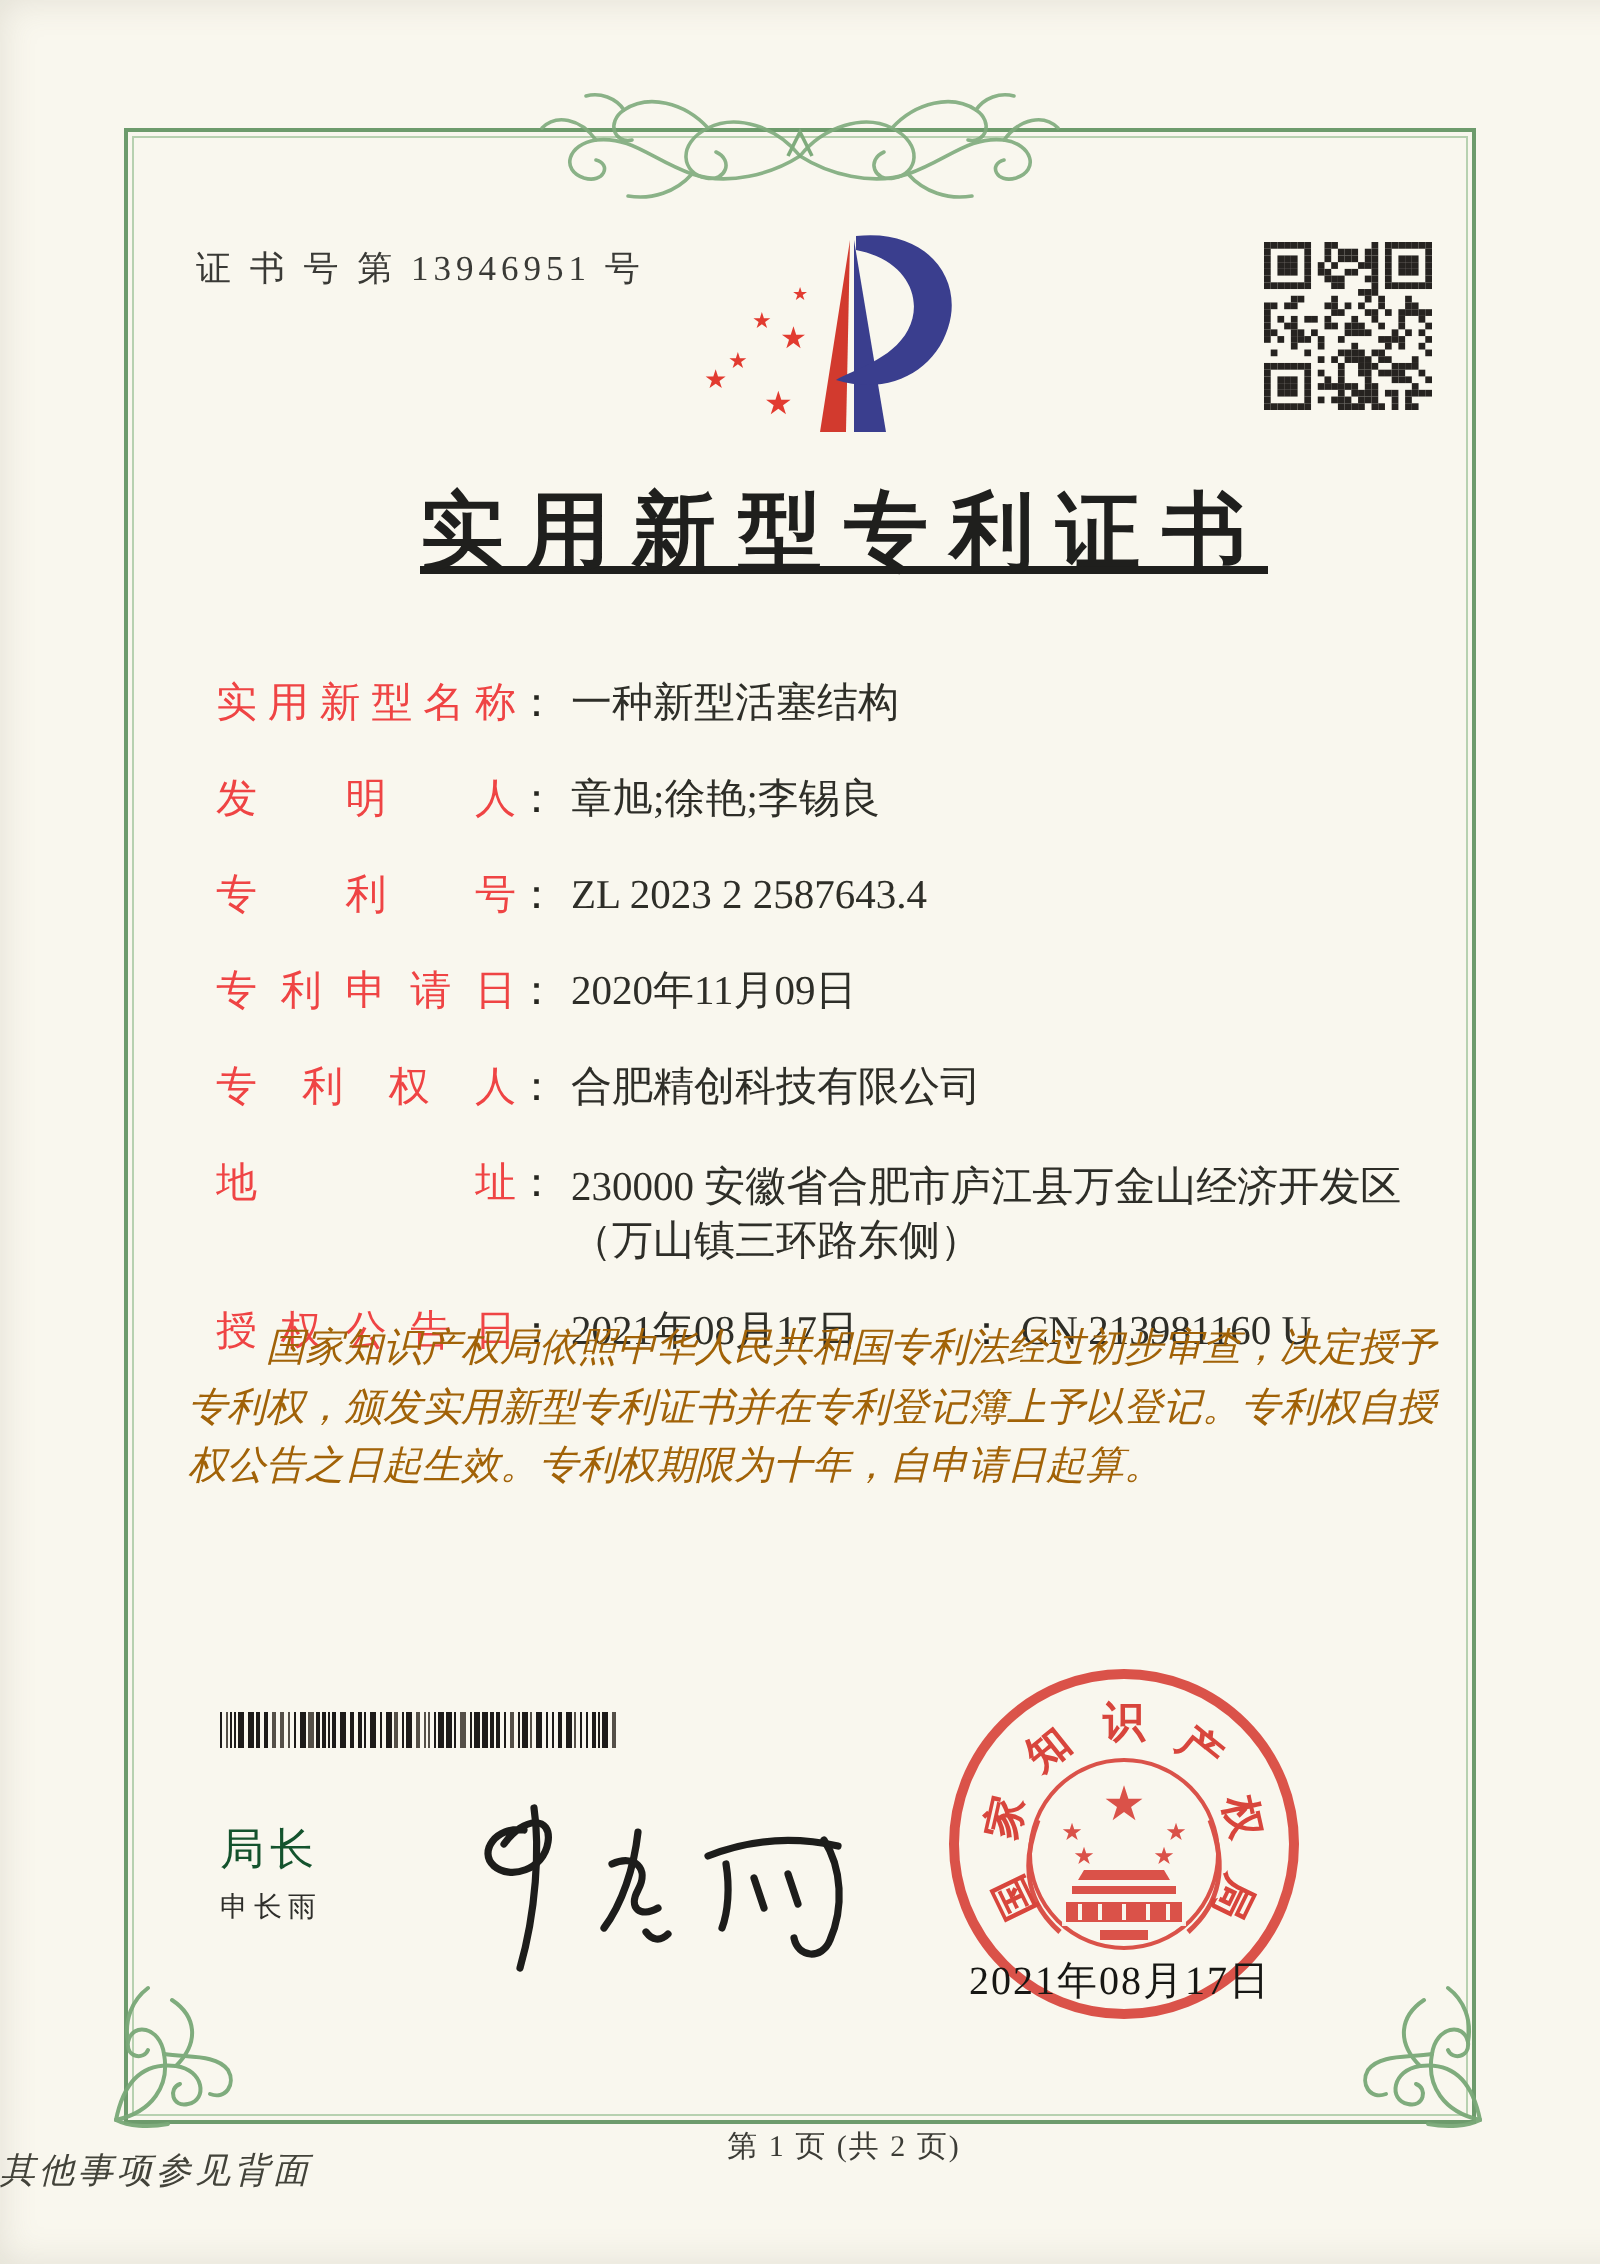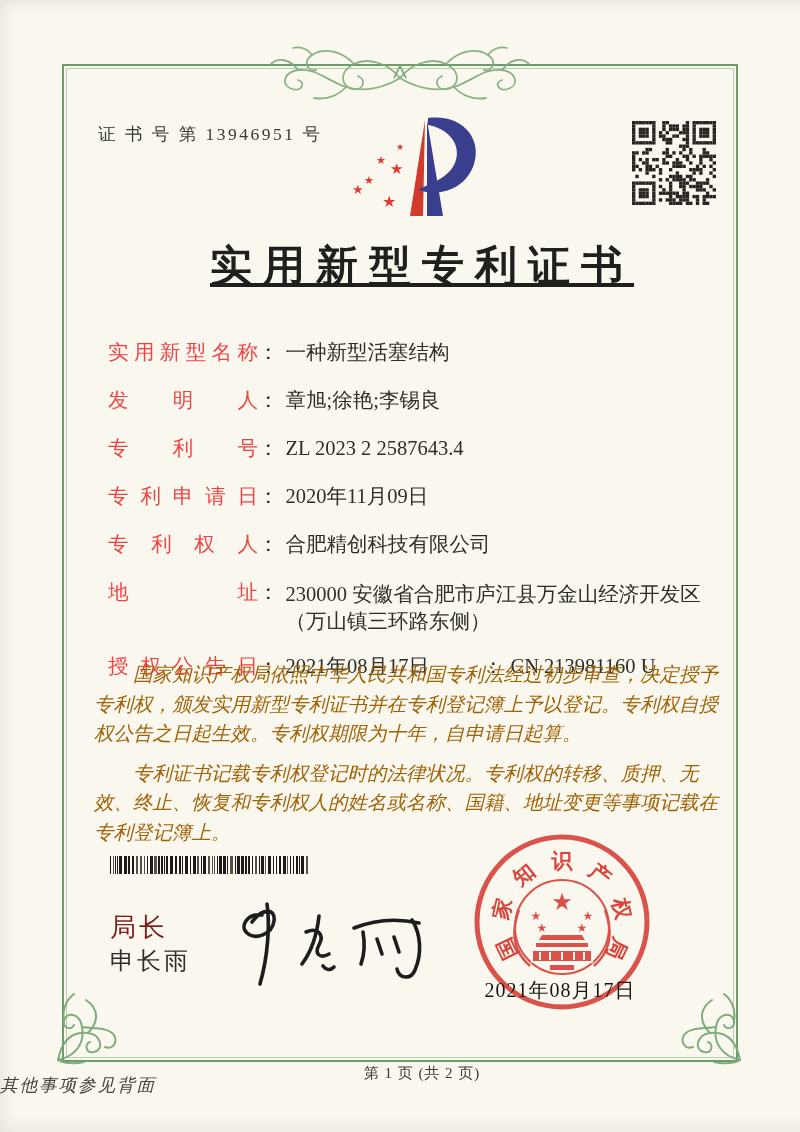--- a/index.html
+++ b/index.html
@@ -28,22 +28,22 @@
     text-align:justify;text-align-last:justify;color:#ef4444;
   }
   .field-colon{flex:0 0 auto;color:#26261f;}
   .field-value{margin-left:7px;color:#2e2e28;}
   .addr .field-value{max-width:436px;line-height:27px;margin-bottom:-6px;}
   .grant-pair2{margin-left:54px;display:flex;}
   .paragraphs{left:94px;top:660px;width:632px;font-size:19.5px;line-height:29.5px;
     color:#a16207;font-style:italic;}
   .paragraphs p{margin:0 0 10px 0;text-indent:2em;}
   .barcode-svg{left:110px;top:856px;}
-  .sig-title{left:110px;top:910px;font-size:26px;letter-spacing:3px;color:#7f1d1d;}
-  .sig-name{left:110px;top:945px;font-size:24px;letter-spacing:3px;color:#2e2e2a;}
+  .sig-title{left:110px;top:910px;font-size:22px;letter-spacing:3px;color:#14532d;}
+  .sig-name{left:110px;top:945px;font-size:14px;letter-spacing:3px;color:#2e2e2a;}
   .handwriting{left:222px;top:894px;}
   .seal-svg{left:472px;top:832px;}
   .seal-date{
     left:478px;top:977px;width:164px;text-align:center;
     font-size:20px;letter-spacing:1px;color:#171714;z-index:5;
   }
   .page-num{left:0;right:0;top:1030px;text-align:center;font-size:15px;color:#3c3c36;letter-spacing:1px;margin-top:34px;}
   .back-note{left:0;right:0;top:1073px;text-align:left;font-size:17.5px;color:#43433a;
     font-style:italic;letter-spacing:2px;}
   .orn{pointer-events:none;}
@@ -441,21 +441,20 @@
       <span class="field-value">2021年08月17日</span>
       <span class="grant-pair2">
           <span class="field-colon">：</span>
         <span class="field-value">CN 213981160 U</span>
       </span>
     </div>
   </div>
 
   <div class="abs paragraphs">
     <p>国家知识产权局依照中华人民共和国专利法经过初步审查，决定授予专利权，颁发实用新型专利证书并在专利登记簿上予以登记。专利权自授权公告之日起生效。专利权期限为十年，自申请日起算。</p>
-    <p>专利证书记载专利权登记时的法律状况。专利权的转移、质押、无效、终止、恢复和专利权人的姓名或名称、国籍、地址变更等事项记载在专利登记簿上。</p>
   </div>
 
   <svg class="abs barcode-svg" id="barcode" width="200" height="18" viewBox="0 0 200 18">
       <rect x="0" y="0" width="1" height="18" fill="#1d1b19"></rect>
       <rect x="3" y="0" width="1" height="18" fill="#555048"></rect>
       <rect x="5" y="0" width="1" height="18" fill="#1d1b19"></rect>
       <rect x="7" y="0" width="1" height="18" fill="#1d1b19"></rect>
       <rect x="9" y="0" width="3" height="18" fill="#1d1b19"></rect>
       <rect x="14" y="0" width="3" height="18" fill="#1d1b19"></rect>
       <rect x="18" y="0" width="2" height="18" fill="#1d1b19"></rect>

